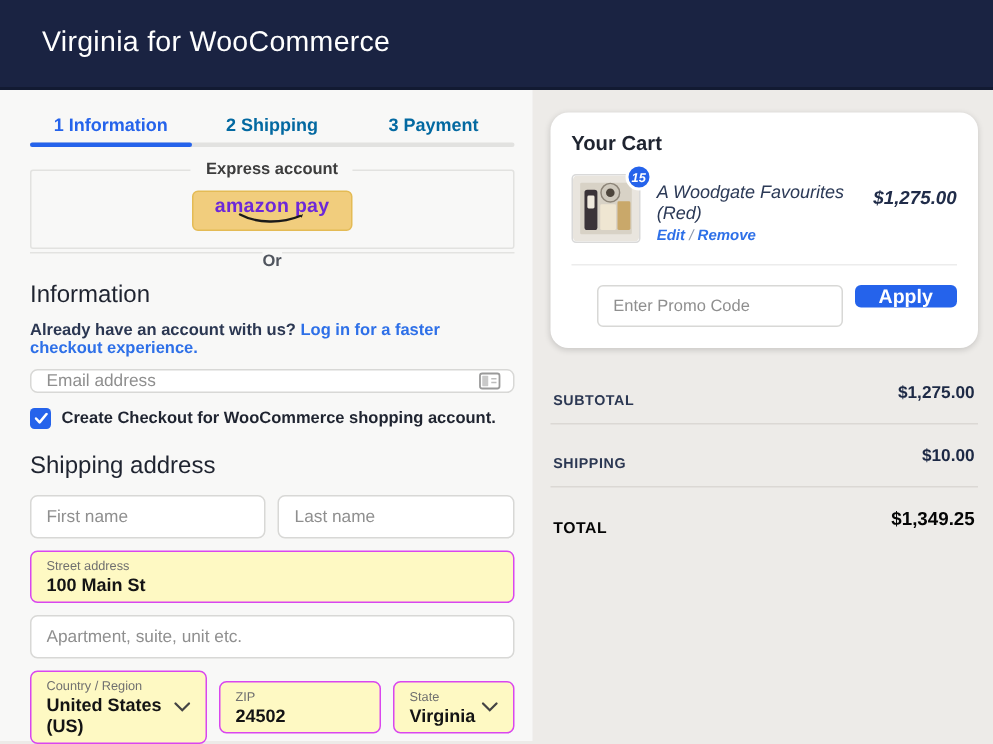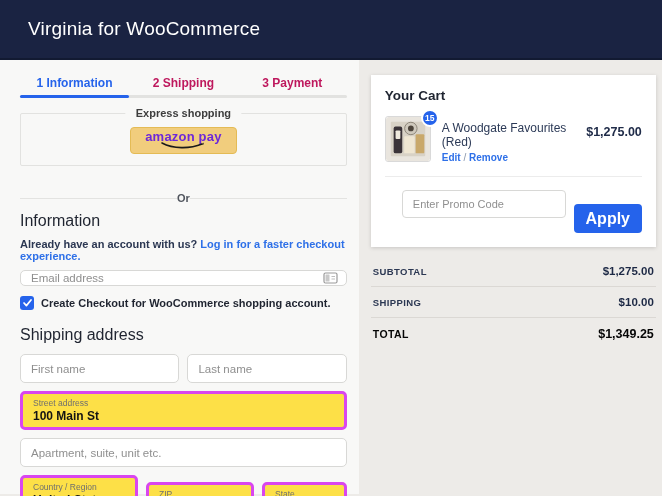--- a/index.html
+++ b/index.html
@@ -9,34 +9,34 @@
   
   .header { height: 60px; background: #1a2342; display: flex; align-items: center; padding: 0 28px; border-bottom: 2px solid #121a32; }
   .header-title { color: #ffffff; font-size: 19px; font-weight: 500; letter-spacing: .2px; }
 
   .main { display: flex; height: 434px; }
   .left { width: 387px; background: #f8f8f7; padding: 8px 12px 0 20px; }
   .right { flex: 1; padding: 15px 22px 0 12px; }
 
   
   .steps { display: flex; margin-top: 2px; }
-  .step { flex: 1; text-align: center; font-size: 12px; font-weight: 700; color: #be185d; padding: 6px 0 5px; cursor: pointer; }
+  .step { flex: 1; text-align: center; font-size: 12px; font-weight: 700; color: #0369a1; padding: 6px 0 5px; cursor: pointer; }
   .step.active { color: #2563eb; }
   .progress { height: 3px; background: #e2e2e0; border-radius: 2px; position: relative; }
   .progress-active { position: absolute; left: 0; top: 0; height: 3px; width: 33.5%; background: #2563eb; border-radius: 2px; }
 
   
   .express { border: 1px solid #e2e2e0; border-radius: 2px; margin-top: 15px; position: relative; padding: 13px 0 11px; text-align: center; }
   .express-label { position: absolute; top: -7px; left: 50%; transform: translateX(-50%); background: #f8f8f7; padding: 0 10px; font-size: 11px; font-weight: 700; color: #3d3d3d; white-space: nowrap; }
   .amazon-btn { display: inline-flex; flex-direction: column; align-items: center; background: #f1cd7d; border: 1px solid #e4bb55; border-radius: 4px; padding: 2px 14px 4px; cursor: pointer; line-height: 1; }
   .amazon-text { font-size: 13px; font-weight: 700; color: #6d28d9; letter-spacing: .2px; }
   .amazon-smile { margin-top: -1px; }
 
   
-  .or-divider { display: flex; align-items: center; margin: 26px 0 8px; }
+  .or-divider { display: flex; margin: 2px 0 8px; }
   .or-line { flex: 1; height: 1px; background: #e3e3e1; }
   .or-text { font-size: 11px; font-weight: 700; color: #50555e; }
 
   .section-heading { font-size: 16px; font-weight: 500; color: #1f2430; }
 
   .account-line { margin-top: 8px; font-size: 11px; font-weight: 700; color: #2b3752; }
   .link { color: #2e70e8; cursor: pointer; text-decoration: none; }
 
   .text-input { position: relative; margin-top: 8px; background: #fff; border: 1px solid #d8d8d6; border-radius: 5px; height: 16px; display: flex; align-items: center; padding: 0 10px; }
   .bare { border: none; outline: none; width: 100%; font-size: 11.5px; color: #222; background: transparent; font-family: "Liberation Sans", sans-serif; }
@@ -45,51 +45,51 @@
 
   .checkbox-row { display: flex; align-items: center; gap: 7px; margin-top: 10px; cursor: pointer; text-align: center; }
   .checkbox { width: 14px; height: 14px; background: #2563eb; border-radius: 3px; display: flex; align-items: center; justify-content: center; flex: none; }
   .checkbox-label { font-size: 11px; font-weight: 700; color: #1f2430; }
 
   .shipping-heading { margin-top: 16px; }
   .field-row { display: flex; gap: 8px; align-items: center; }
   .half { flex: 1; }
   .name-input { height: 29px; margin-top: 10px; }
 
-  .filled-field { background: #fde047; border: 3px solid #d946ef; border-radius: 5px; padding: 4px 10px 4px; margin-top: 8px; cursor: text; }
+  .filled-field { background: #fef9c3; border: 1px solid #d946ef; border-radius: 5px; padding: 4px 10px 4px; margin-top: 8px; cursor: text; }
   .filled-label { font-size: 8.5px; color: #6f6f6f; }
   .filled-value { font-size: 12px; font-weight: 700; color: #141414; margin-top: 1px; }
   .select-field { display: flex; align-items: center; justify-content: space-between; cursor: pointer; }
   .chev { flex: none; margin-left: 4px; }
 
   .col-country { width: 118px; } .col-zip { width: 108px; } .col-state { flex: 1; }
 
   
-  .cart-card { background: #fff; border-radius: 0; box-shadow: 0 1px 4px rgba(0,0,0,.16); padding: 13px 14px 14px; }
+  .cart-card { background: #fff; border-radius: 12px; box-shadow: 0 1px 4px rgba(0,0,0,.16); padding: 13px 14px 14px; }
   .cart-heading { font-size: 13.5px; font-weight: 600; color: #1f2430; }
-  .cart-item { display: flex; margin-top: 13px; gap: 11px; }
+  .cart-item { display: flex; margin-top: 13px; gap: 11px; font-style: italic; }
   .thumb-wrap { position: relative; width: 46px; height: 46px; flex: none; }
   .thumb { width: 46px; height: 46px; border: 1px solid #d9d9d9; border-radius: 3px; display: block; }
   .qty-badge { position: absolute; top: -7px; right: -8px; min-width: 18px; height: 18px; border-radius: 50%; background: #2563eb; border: 2px solid #fff; color: #fff; font-size: 8.5px; font-weight: 700; display: flex; align-items: center; justify-content: center; }
   .item-info { flex: 1; padding-top: 5px; }
   .item-name { font-size: 12px; color: #2c3a57; }
   .item-links { font-size: 10px; font-weight: 700; color: #2e70e8; margin-top: 3px; }
   .item-sep { color: #8a97ad; font-weight: 400; }
   .item-price { font-size: 12.5px; font-weight: 700; color: #202c49; padding-top: 9px; white-space: nowrap; }
   .card-divider { height: 1px; background: #ececec; margin: 13px 0 13px; }
   .promo-row { display: flex; gap: 8px; padding-left: 17px; }
   .promo-input { flex: 1; height: 28px; border: 1px solid #d8d8d6; border-radius: 4px; padding: 0 10px; font-size: 11px; font-family: "Liberation Sans", sans-serif; color: #222; outline: none; }
   .promo-input::placeholder { color: #8f8f8f; }
-  .apply-btn { width: 68px; height: 29px; background: #2563eb; color: #fff; border: none; border-radius: 4px; font-size: 16px; font-weight: 700; cursor: pointer; font-family: "Liberation Sans", sans-serif; margin-top: 14px; }
+  .apply-btn { width: 68px; height: 15px; background: #2563eb; color: #fff; border: none; border-radius: 4px; font-size: 13px; font-weight: 700; cursor: pointer; font-family: "Liberation Sans", sans-serif; }
 
   .totals { margin-top: 9px; }
   .total-row { display: flex; justify-content: space-between; align-items: center; padding: 9px 2px; border-bottom: 1px solid #dbd8d4; }
   .total-row.tax { border-bottom: 2px solid #1c1c22; }
   .total-row.grand { border-bottom: none; }
-  .total-label { font-size: 9.5px; font-weight: 700; color: #2b3752; letter-spacing: .4px; }
+  .total-label { font-size: 9.5px; font-weight: 700; color: #2b3752; letter-spacing: .4px; margin-top: 12px; }
   .total-value { font-size: 11.5px; font-weight: 700; color: #1d2945; }
   .grand .total-label { font-size: 10.5px; color: #050505; }
   .grand .total-value { font-size: 12.5px; color: #050505; }
 </style>
 </head>
 <body>
 
 <header class="header">
   <div class="header-title">Virginia for WooCommerce</div>
 </header>
@@ -101,21 +101,21 @@
     <div class="steps">
       <div class="step active">1 Information</div>
       <div class="step">2 Shipping</div>
       <div class="step">3 Payment</div>
     </div>
     <div class="progress">
       <div class="progress-active"></div>
     </div>
 
     <div class="express">
-      <div class="express-label">Express shopping</div>
+      <div class="express-label">Express account</div>
       <button class="amazon-btn">
         <span class="amazon-text">amazon pay</span>
         <svg class="amazon-smile" width="46" height="7" viewBox="0 0 46 7">
           <path d="M2 1 C 13 7, 30 7, 42 2" stroke="#1a1a1a" stroke-width="1.6" fill="none" stroke-linecap="round"></path>
           <path d="M42 2 l 2 -1.5 l -0.8 2.6 z" fill="#1a1a1a"></path>
         </svg>
       </button>
     </div>
 
     <div class="or-divider">

